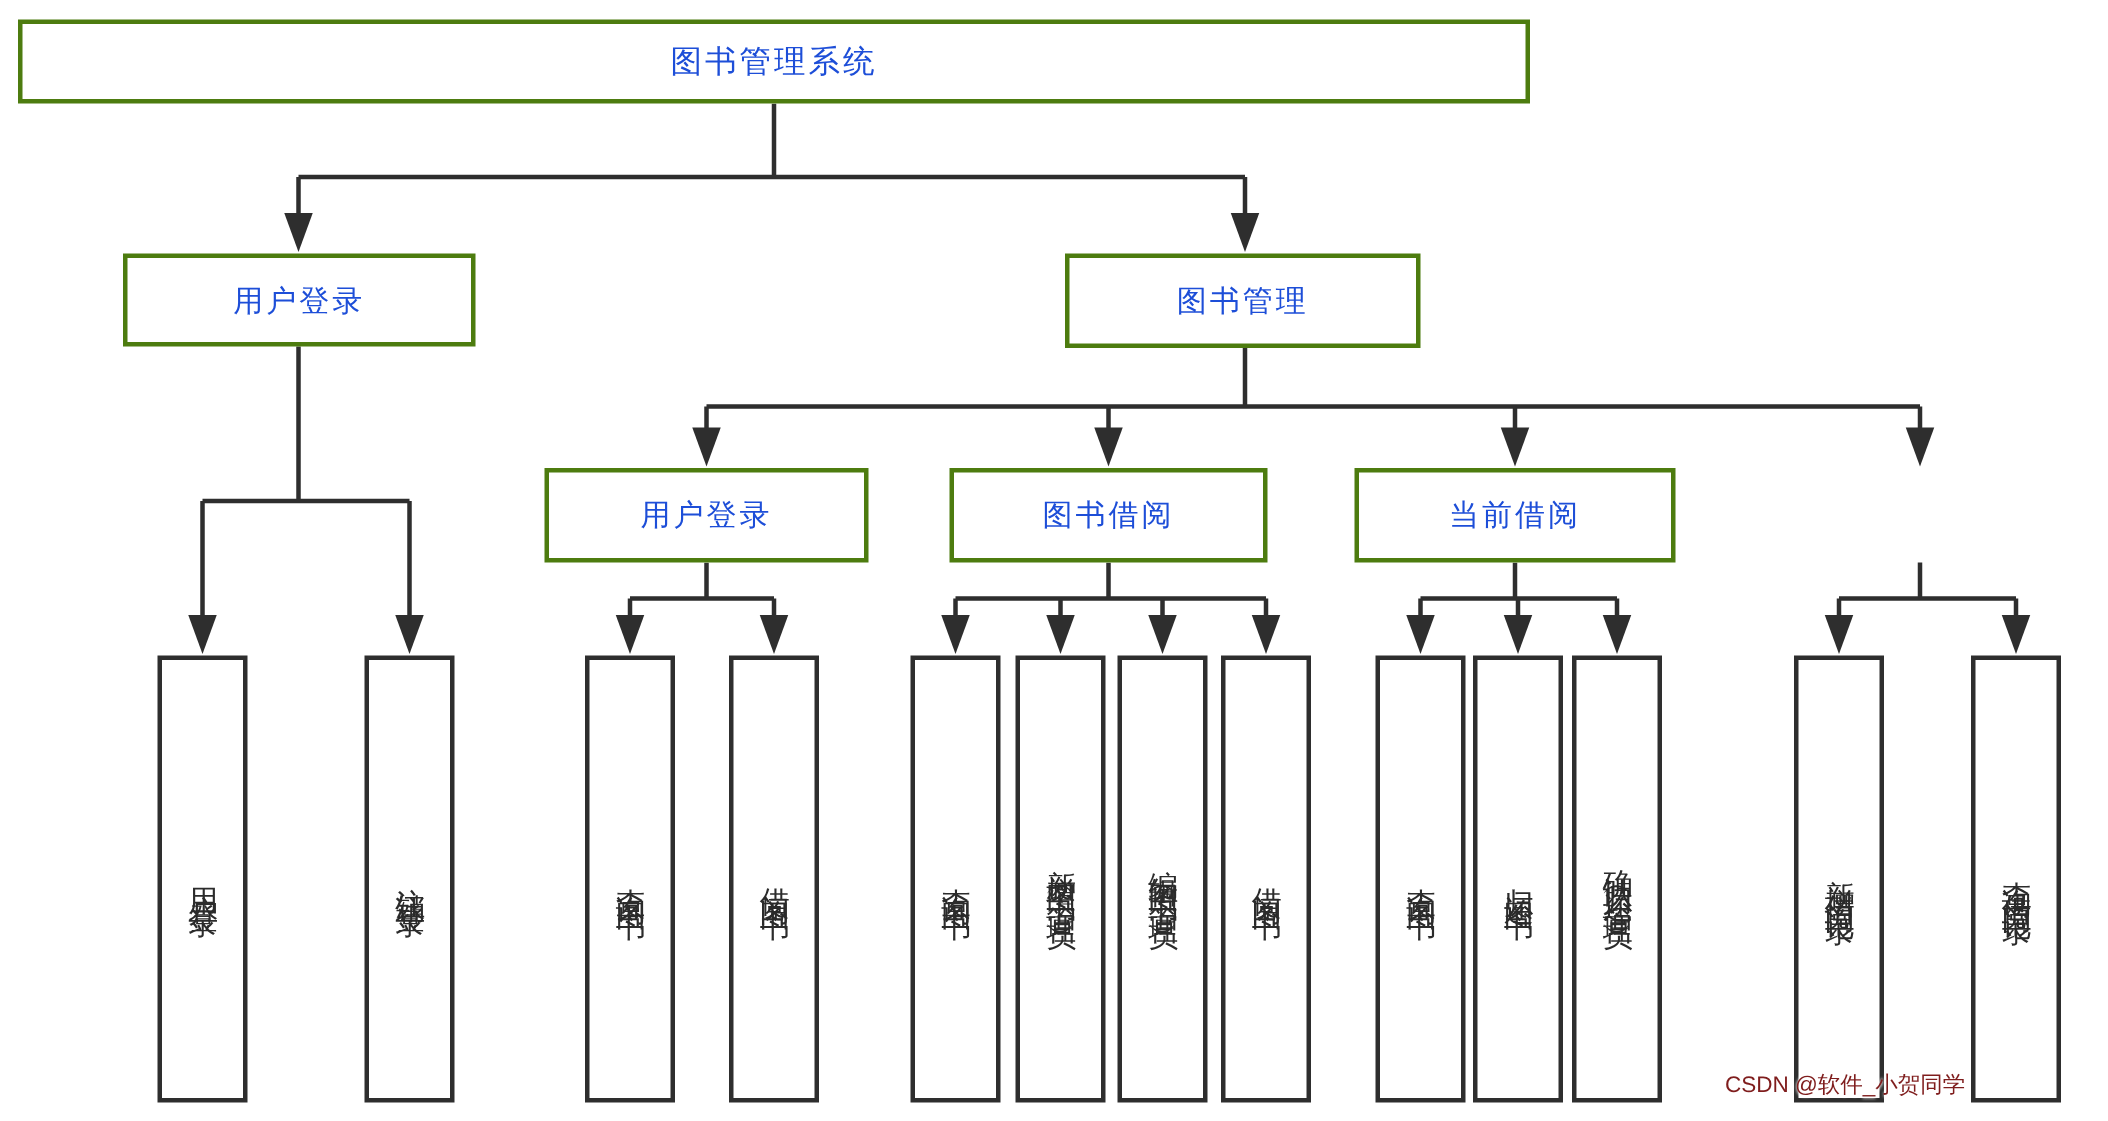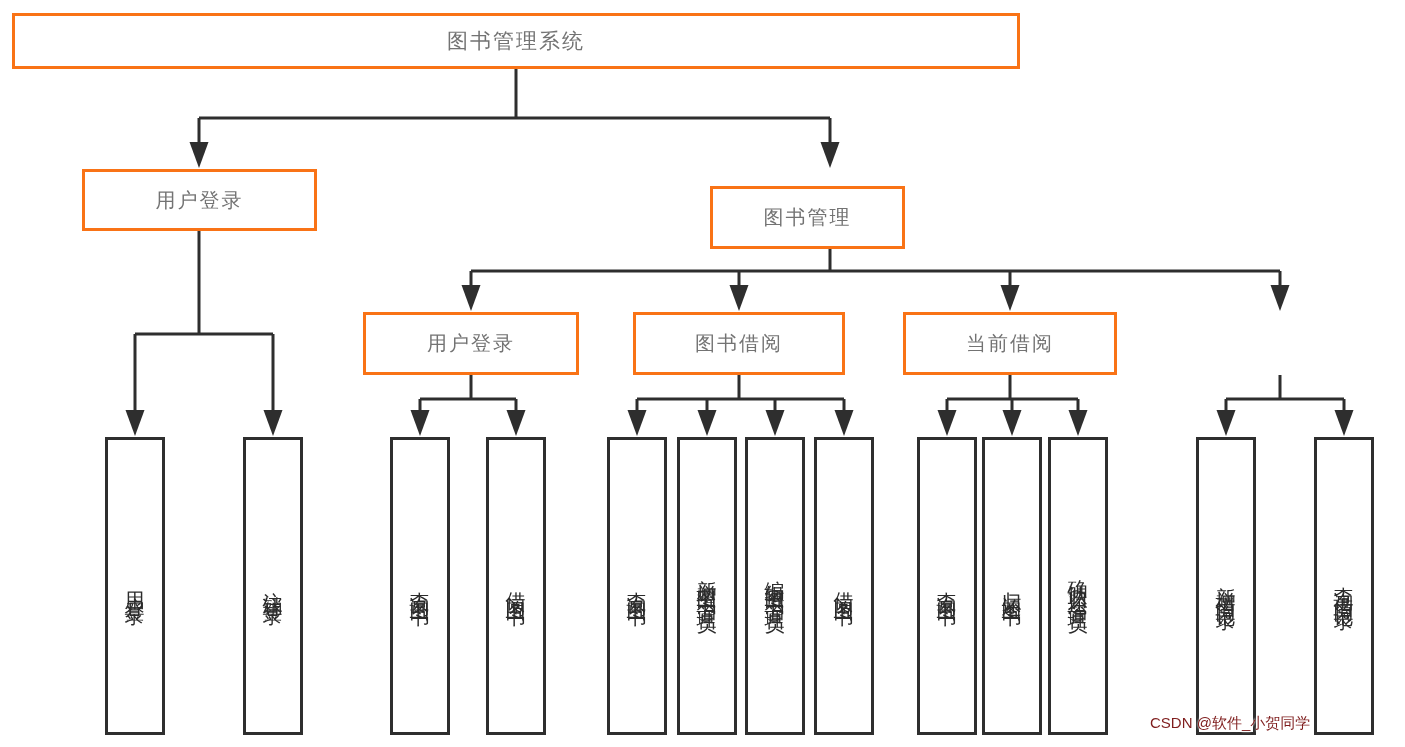--- a/index.html
+++ b/index.html
@@ -17,25 +17,25 @@
   .wires {
     position: absolute;
     inset: 0;
     width: 1405px;
     height: 747px;
   }
 
   .hbox {
     position: absolute;
     background: #ffffff;
-    border: 3px solid #f97316;
+    border: 3px solid #4d7c0f;
     display: flex;
     align-items: center;
     justify-content: center;
-    color: #737373;
+    color: #1d4ed8;
     font-size: 20px;
     letter-spacing: 2px;
     z-index: 2;
   }
   .hbox.root { font-size: 21px; }
 
   .vbox {
     position: absolute;
     top: 437px;
     width: 60px;
@@ -102,21 +102,21 @@
       <use href="#arrowhead" transform="translate(1012,436)"></use>
       <use href="#arrowhead" transform="translate(1078,436)"></use>
       <use href="#arrowhead" transform="translate(1226,436)"></use>
       <use href="#arrowhead" transform="translate(1344,436)"></use>
     </g>
   </svg>
 
   <div class="hbox root" style="left:12px; top:13px; width:1008px; height:56px;">图书管理系统</div>
 
   <div class="hbox" style="left:82px; top:169px; width:235px; height:62px;">用户登录</div>
-  <div class="hbox" style="left:710px; top:169px; width:195px; height:63px;margin-top:17px;">图书管理</div>
+  <div class="hbox" style="left:710px; top:169px; width:237px; height:63px;">图书管理</div>
 
   <div class="hbox" style="left:363px; top:312px; width:216px; height:63px;">用户登录</div>
   <div class="hbox" style="left:903px; top:312px; width:214px; height:63px;">当前借阅</div>
   <div class="hbox" style="left:633px; top:312px; width:212px; height:63px;">图书借阅</div>
 
   <div class="vbox" style="left:105px;">用户登录</div>
   <div class="vbox" style="left:243px;">注销登录</div>
 
   <div class="vbox" style="left:390px;">查询图书</div>
   <div class="vbox" style="left:486px;">借阅图书</div>

